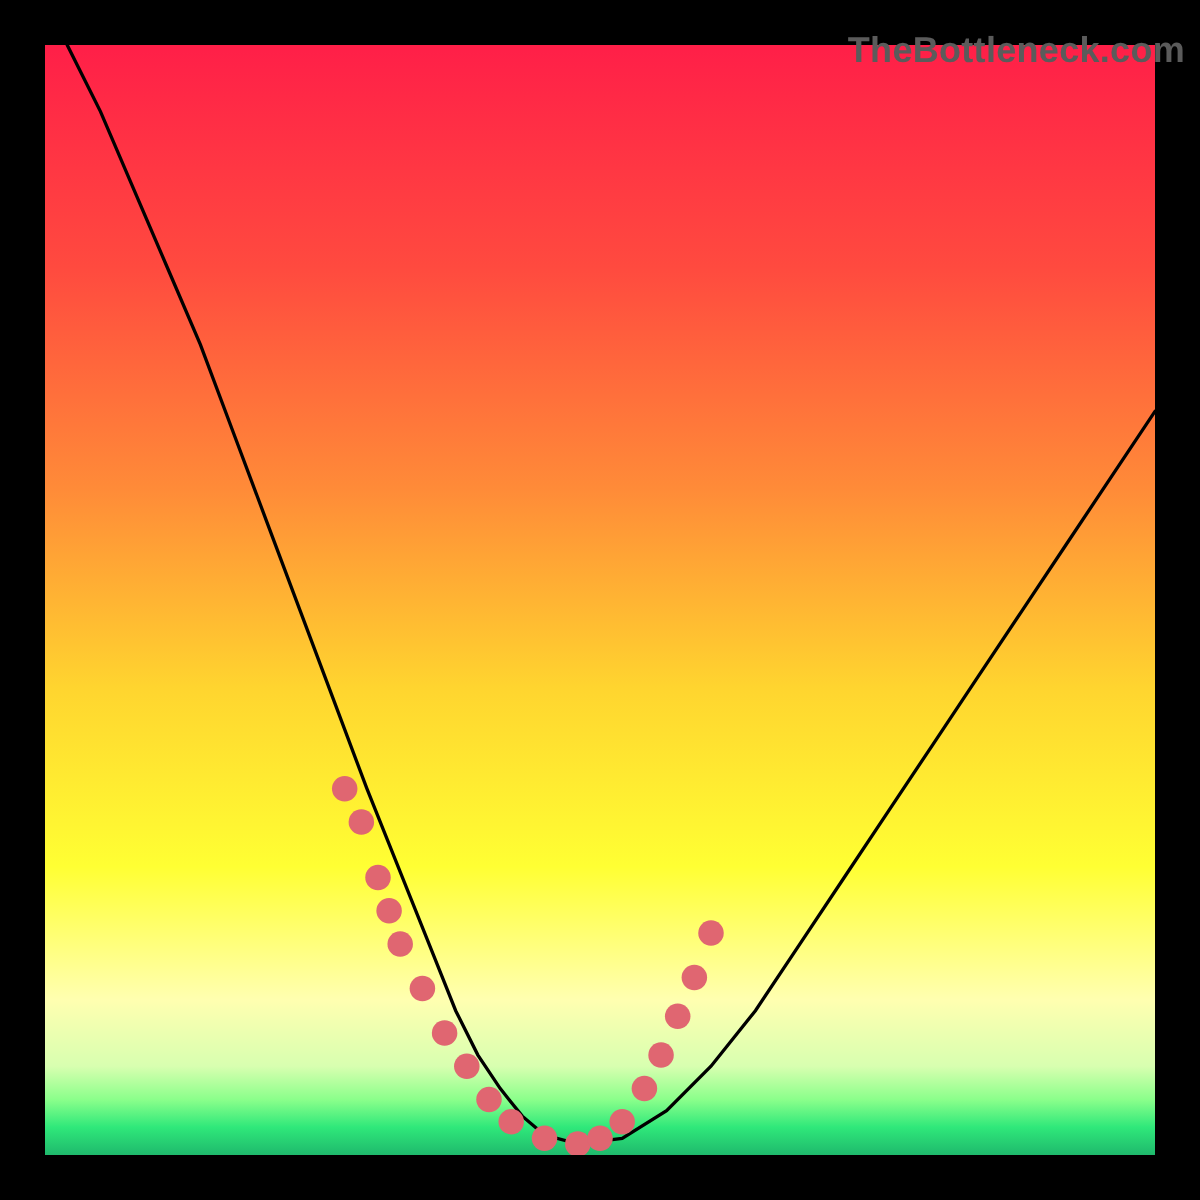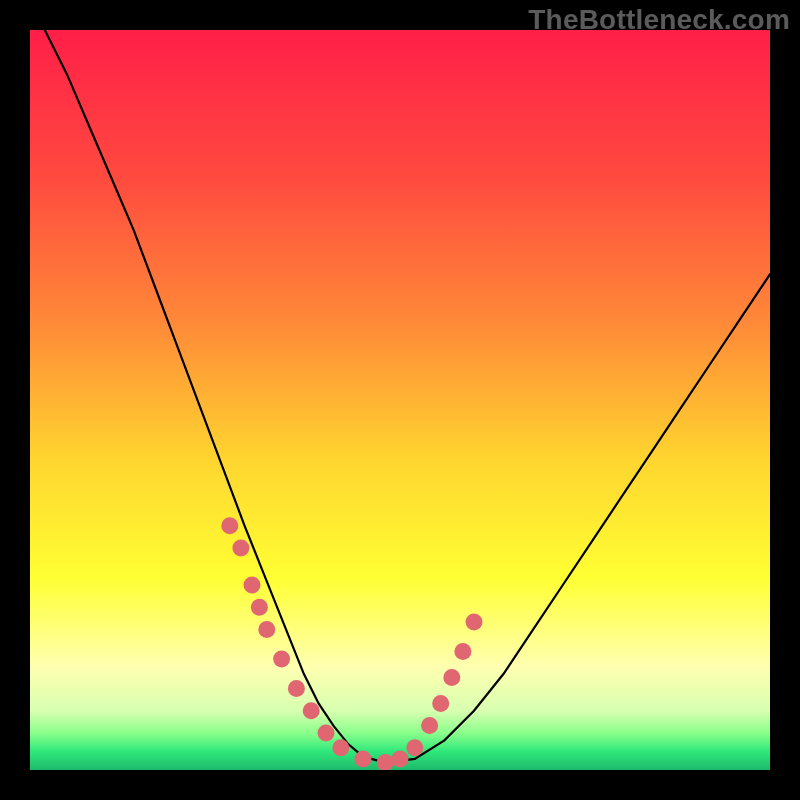--- a/index.html
+++ b/index.html
@@ -14,23 +14,23 @@
 
   .outer {
     position: relative;
     width: 800px;
     height: 800px;
     background: #000;
   }
 
   .watermark {
     position: absolute;
-    top: 4px;
+    top: 20px;
     right: 10px;
-    font-size: 28px;
+    font-size: 24px;
     font-weight: 600;
     color: #5b5b5b;
     letter-spacing: 0.2px;
     user-select: none;
     z-index: 10;
   }
 
   .plot-area {
     position: absolute;
     left: 30px;

